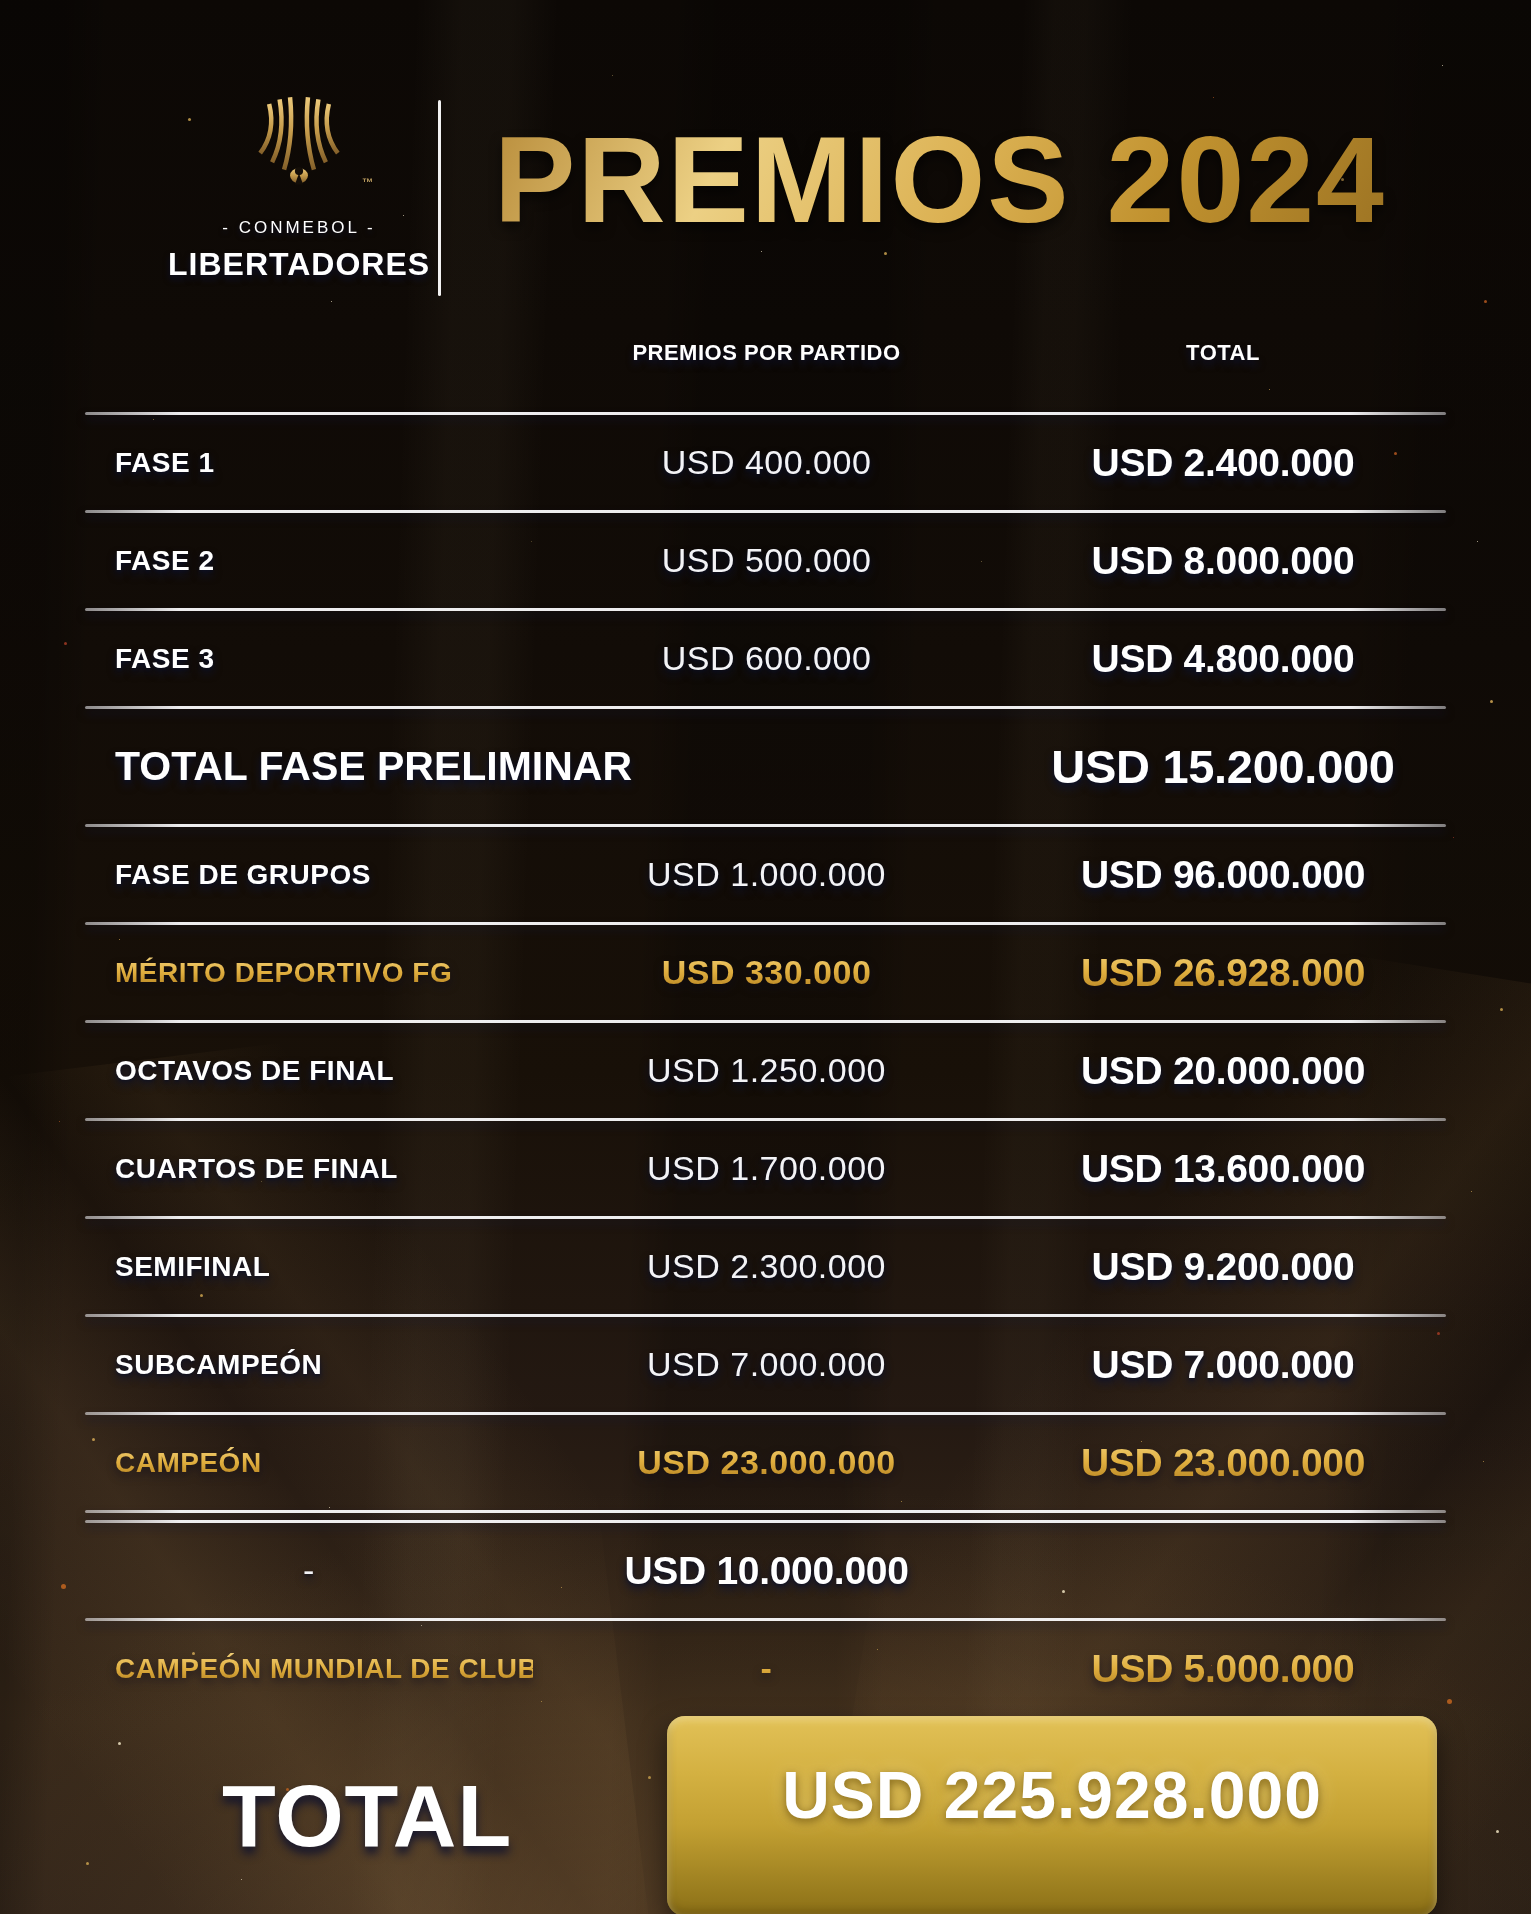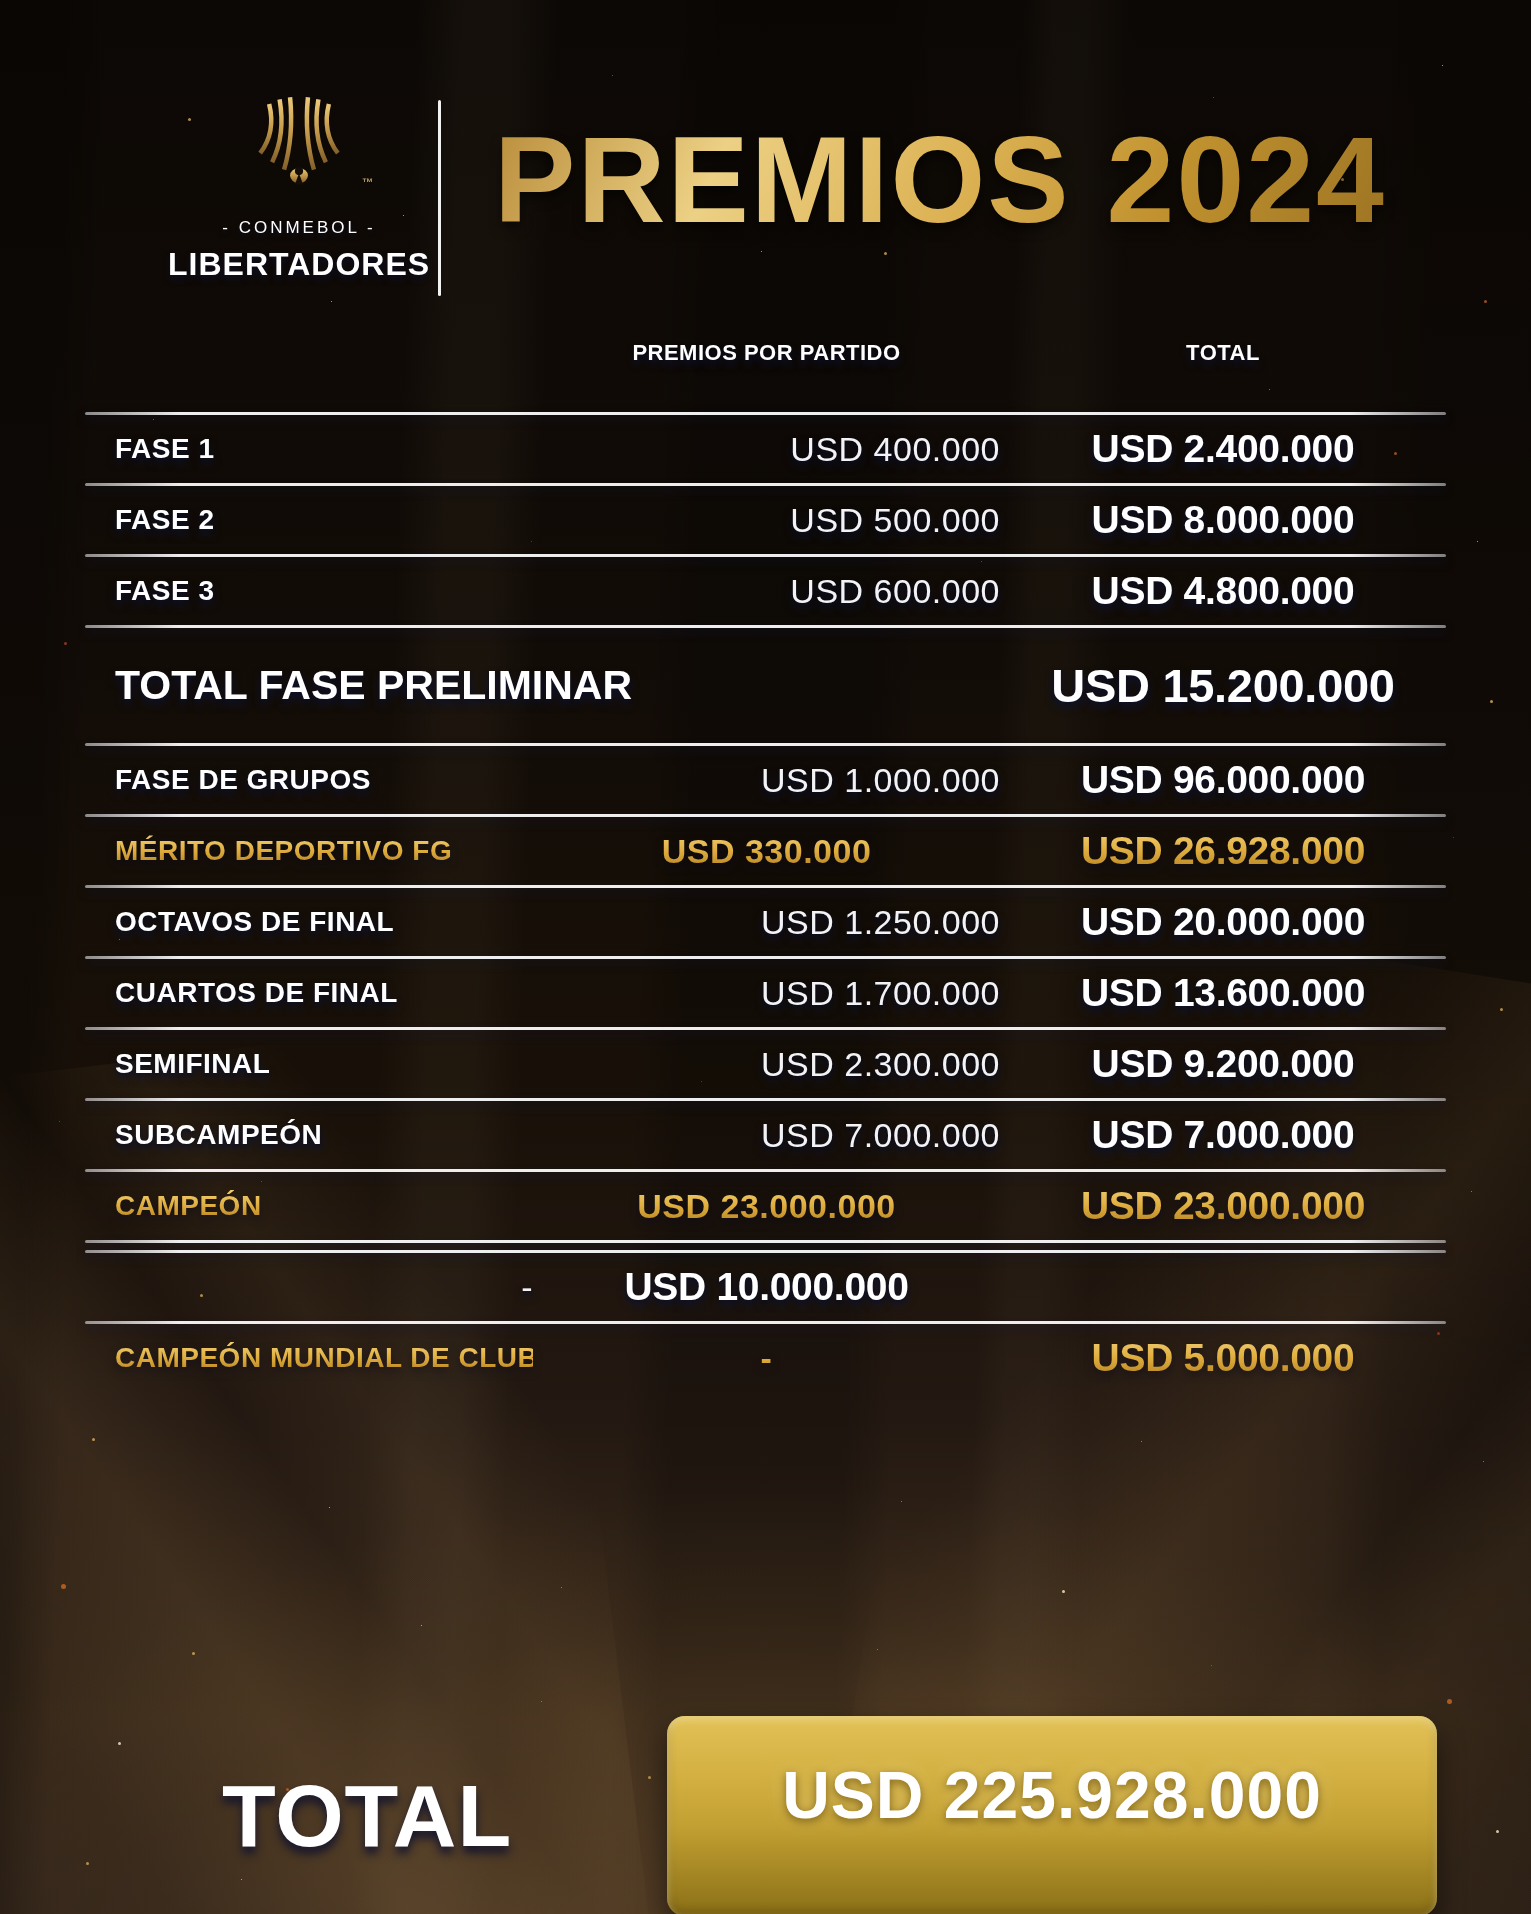--- a/index.html
+++ b/index.html
@@ -58,30 +58,30 @@
   
   .grid{display:grid;grid-template-columns:448px 467px 1fr;align-items:center;margin:0 85px;}
   .colheads{position:absolute;top:340px;left:0;right:0;}
   .colheads .h{font-size:22px;font-weight:800;color:#fff;text-align:center;letter-spacing:.5px;
     text-shadow:0 5px 7px rgba(13,18,48,.9);}
   #rows{position:absolute;top:412px;left:0;right:0;}
   .hr{height:3px;margin:0 85px;border-radius:2px;
     background:linear-gradient(90deg,rgba(240,240,245,.55),rgba(249,249,251,.95) 7%,rgba(249,249,251,.95) 93%,rgba(238,238,244,.5));
     box-shadow:0 5px 9px rgba(18,24,58,.5);}
   .hr.hr2{margin-top:7px;}
-  .row{height:68px;}
+  .row{height:95px;}
   .row.large{height:115px;}
   .row .c{white-space:nowrap;}
   .row .label{padding-left:30px;font-size:28px;font-weight:700;letter-spacing:.5px;}
   .row.large .label{font-size:41px;letter-spacing:0;}
   .row .mid{text-align:center;font-size:34px;font-weight:400;letter-spacing:.5px;}
   .row .tot{text-align:center;font-size:39px;font-weight:800;letter-spacing:-.3px;}
   .row.large .tot{font-size:47px;}
   .row.white .c{color:#fff;text-shadow:0 5px 8px rgba(15,20,50,.88),0 2px 3px rgba(10,14,35,.55);}
-  .row.white .mid{color:#f3f3f6;text-align:right;}
+  .row.white .mid{color:#f3f3f6;}
   .row.gold .c{
     background:linear-gradient(180deg,#f2d077 0%,#e0ae3e 48%,#b07e1f 100%);
     -webkit-background-clip:text;background-clip:text;color:transparent;
     filter:drop-shadow(0 4px 4px rgba(12,10,28,.6));}
   .row.gold .mid,.row.gold .tot{font-weight:800;}
   .row.gold .label{font-weight:800;}
   
   .footer{position:absolute;top:1716px;left:0;right:0;display:flex;align-items:center;
     justify-content:space-between;padding:0 94px 0 222px;}
   .total-label{font-size:88px;font-weight:800;color:#fff;letter-spacing:1px;

